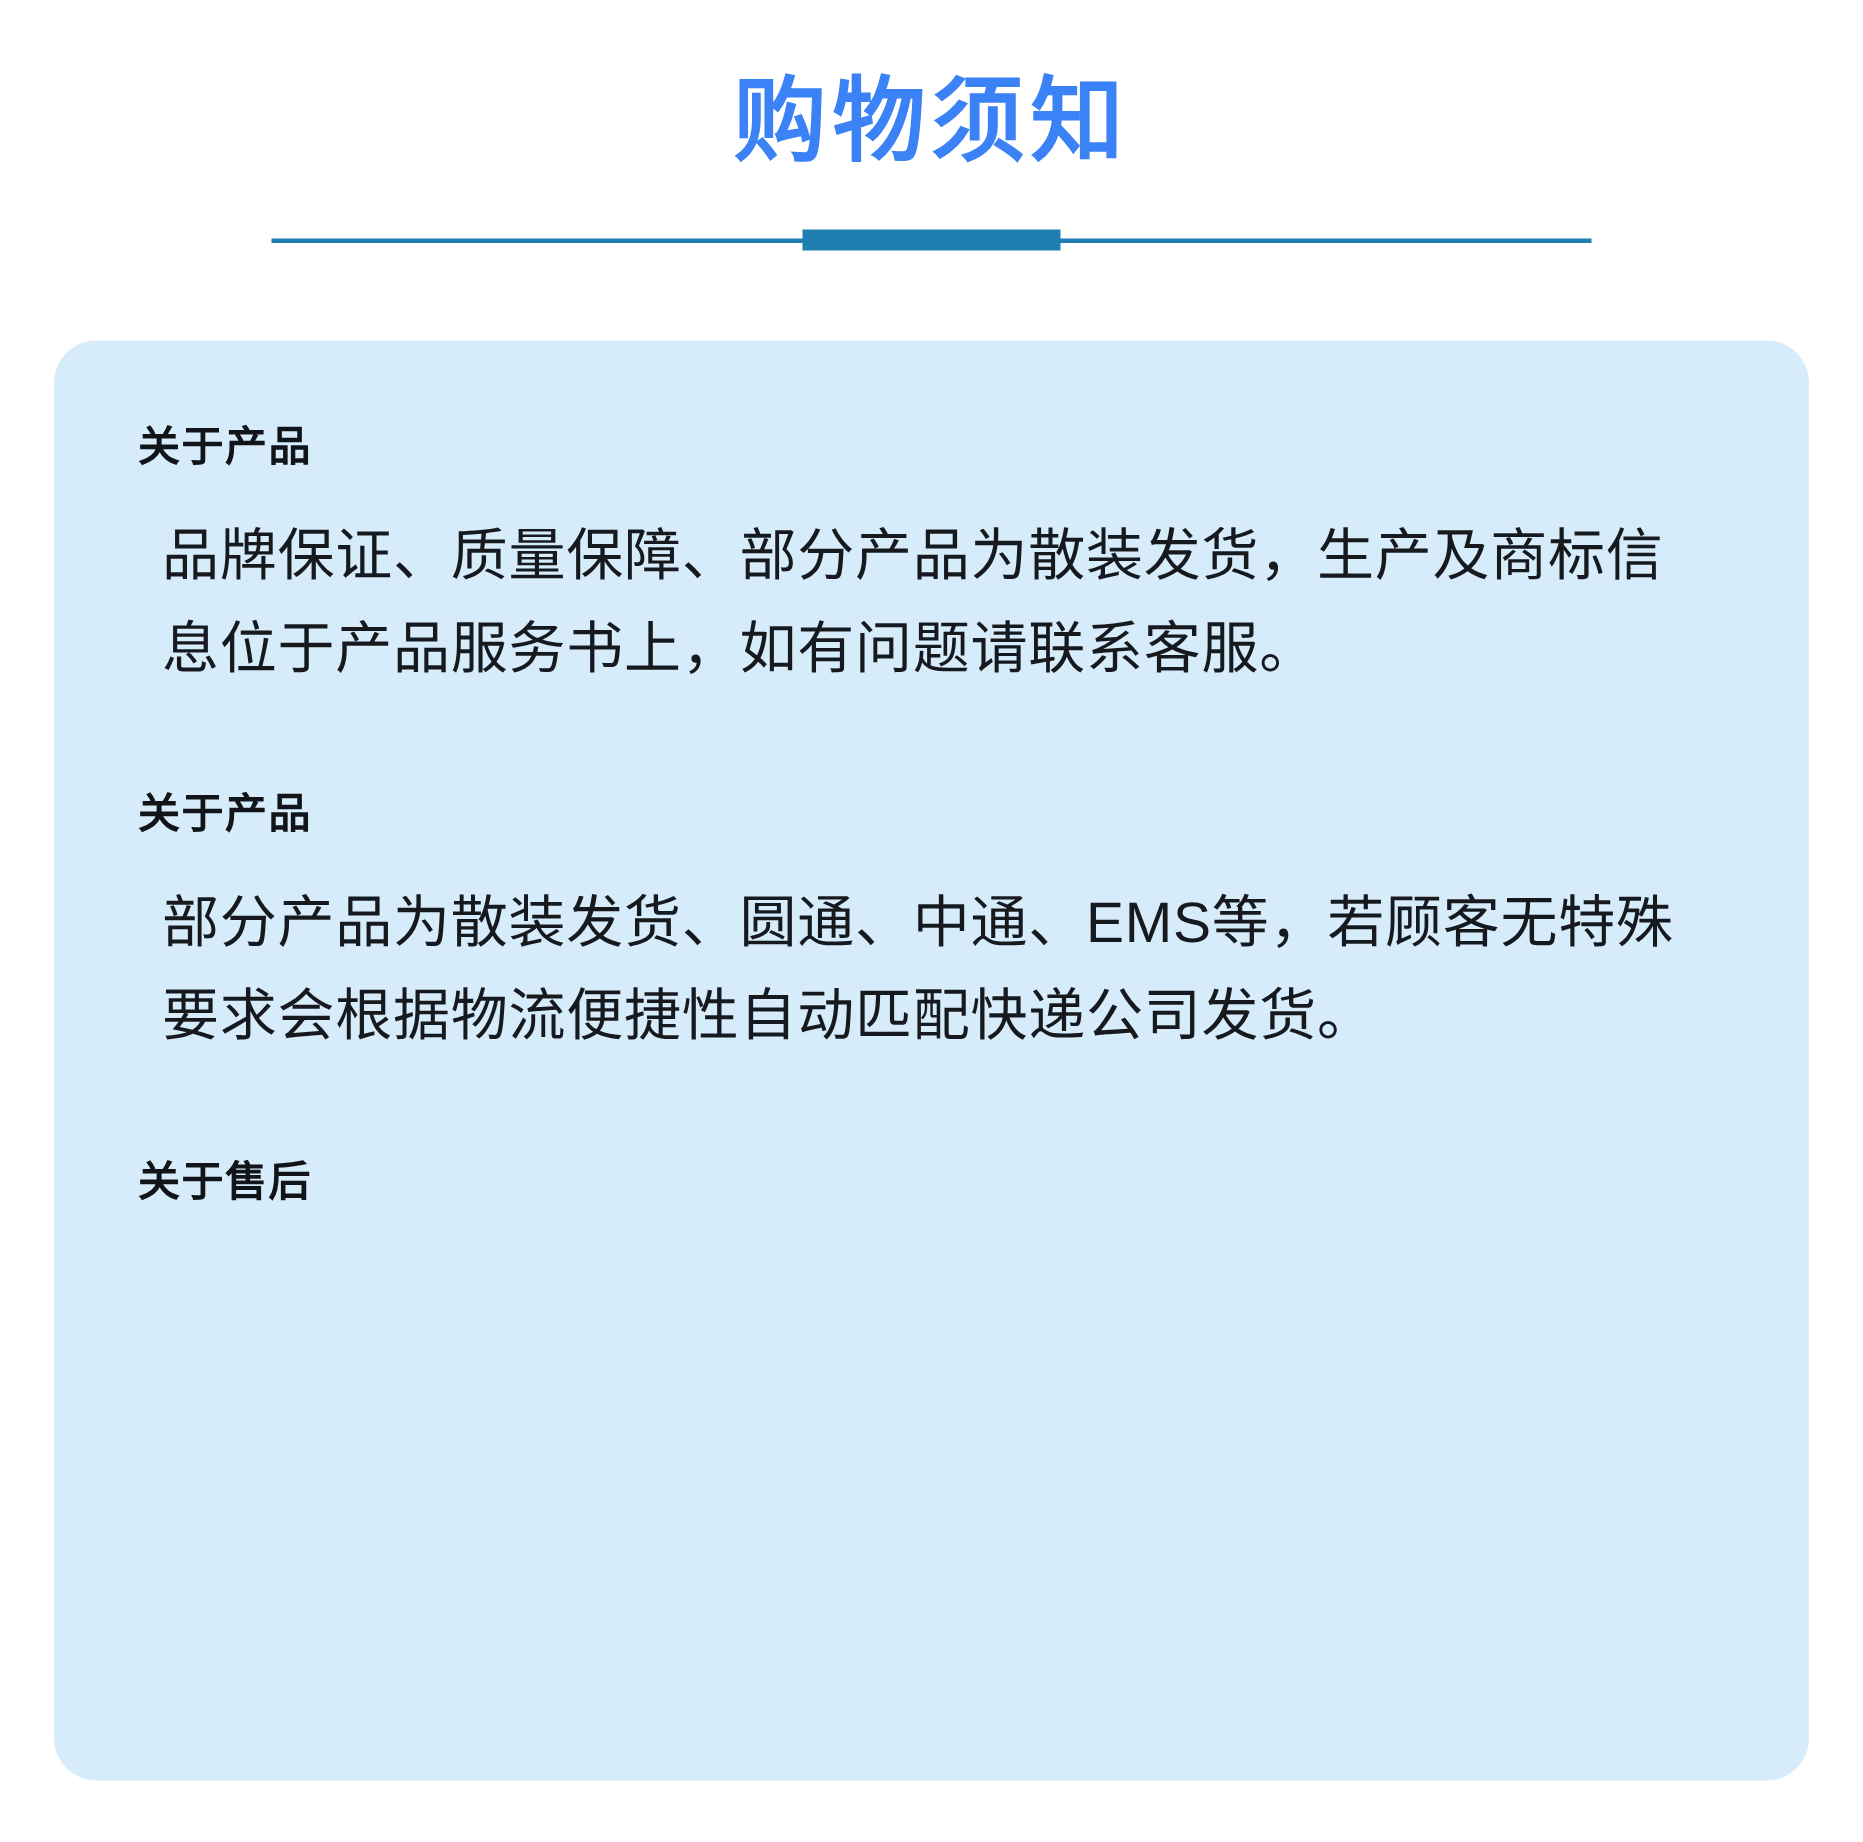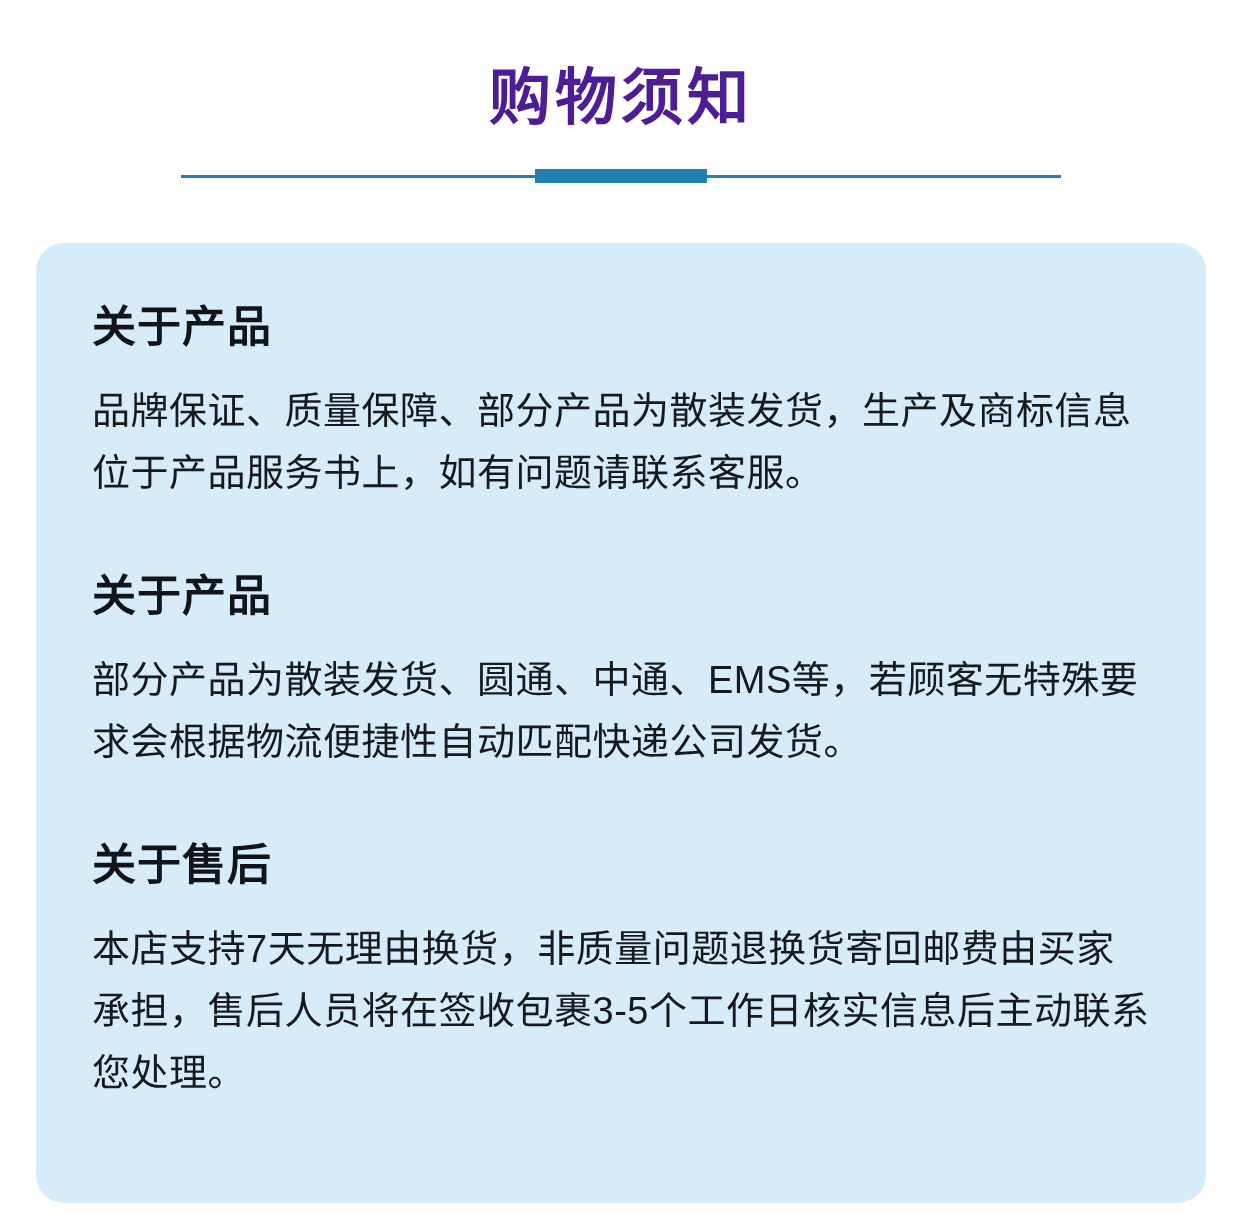--- a/index.html
+++ b/index.html
@@ -22,24 +22,24 @@
   }
 
   
   .header {
     padding-top: 46px;
     text-align: center;
   }
   .page-title {
     font-size: 62px;
     font-weight: bold;
-    color: #4c1d95;
+    color: #3b82f6;
     letter-spacing: 4px;
     line-height: 1.15;
-    margin: 16px;
+    margin: 0;
     text-align: center;
   }
 
   .divider-wrap {
     position: relative;
     width: 880px;
     margin: 36px auto 0 auto;
     height: 14px;
   }
   .divider-line {
@@ -70,31 +70,31 @@
     min-height: 960px;
   }
 
   .section {
     margin-bottom: 56px;
   }
   .section:last-child {
     margin-bottom: 0;
   }
   .section-title {
-    font-size: 44px;
+    font-size: 28px;
     font-weight: bold;
     color: #111418;
     margin: 0 0 26px 0;
     letter-spacing: 1px;
   }
   .section-body {
     font-size: 38px;
     color: #16191d;
     line-height: 1.62;
-    margin: 0;
+    margin: 16px;
     letter-spacing: 0.5px;
     max-width: 1065px;
   }
 </style>
 </head>
 <body>
 
 <div class="page">
 
   <div class="header">
@@ -113,17 +113,16 @@
       <p class="section-body">品牌保证、质量保障、部分产品为散装发货，生产及商标信息位于产品服务书上，如有问题请联系客服。</p>
     </div>
 
     <div class="section">
       <h2 class="section-title">关于产品</h2>
       <p class="section-body">部分产品为散装发货、圆通、中通、EMS等，若顾客无特殊要求会根据物流便捷性自动匹配快递公司发货。</p>
     </div>
 
     <div class="section">
       <h2 class="section-title">关于售后</h2>
-      <p class="section-body">本店支持7天无理由换货，非质量问题退换货寄回邮费由买家承担，售后人员将在签收包裹3-5个工作日核实信息后主动联系您处理。</p>
     </div>
 
   </div>
 </div>
 
 </body></html>

